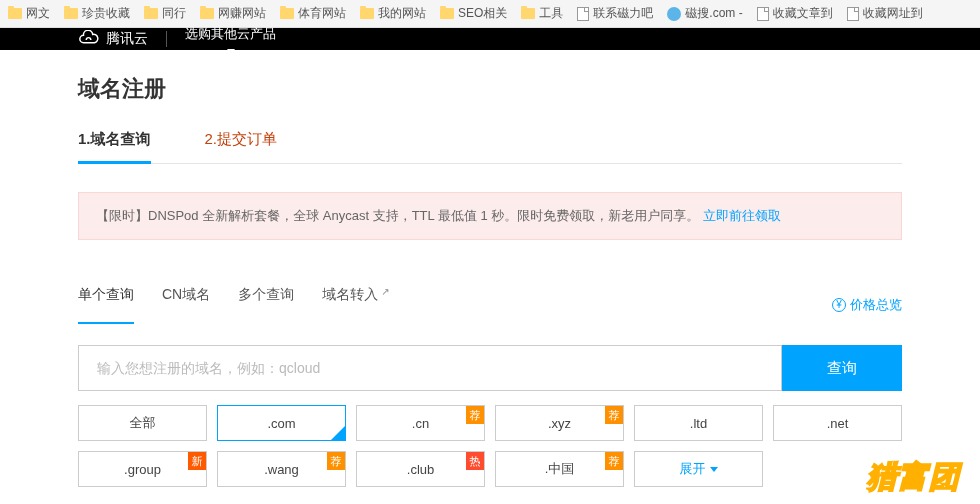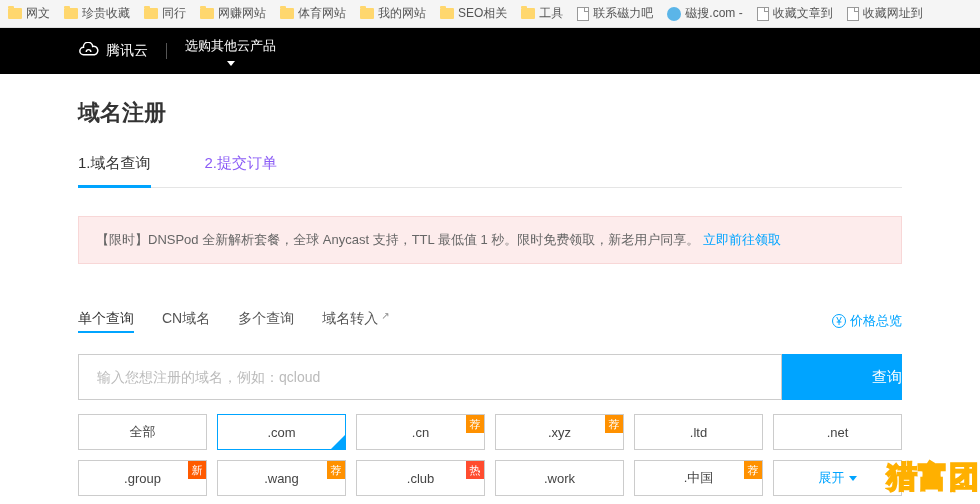--- a/index.html
+++ b/index.html
@@ -6,65 +6,65 @@
     body { font-family: "Microsoft YaHei", -apple-system, sans-serif; font-size: 14px; color: #333; width: 980px; background: #fff; }
     
     .bookmarks-bar { height: 28px; background: #f5f5f5; display: flex; align-items: center; padding: 0 8px; gap: 14px; font-size: 12px; color: #555; overflow: hidden; white-space: nowrap; border-bottom: 1px solid #e0e0e0; }
     .bookmarks-bar .bm-item { display: flex; align-items: center; gap: 4px; cursor: pointer; }
     .folder-icon { width: 14px; height: 11px; background: #ffd76e; border-radius: 1px; display: inline-block; position: relative; }
     .folder-icon::before { content: ""; position: absolute; top: -2px; left: 0; width: 6px; height: 2px; background: #ffd76e; border-radius: 1px 1px 0 0; }
     .page-icon { width: 12px; height: 14px; border: 1px solid #999; background: #fff; display: inline-block; position: relative; }
     .page-icon::after { content: ""; position: absolute; top: 0; right: 0; width: 3px; height: 3px; border-left: 1px solid #999; border-bottom: 1px solid #999; }
     .custom-icon { width: 14px; height: 14px; display: inline-block; border-radius: 50%; }
     
-    .top-nav { height: 46px; background: #000; display: flex; align-items: center; padding: 0 78px; color: #fff; }
+    .top-nav { height: 22px; background: #000; display: flex; align-items: center; padding: 0 78px; color: #fff; }
     .logo-wrap { display: flex; align-items: center; gap: 6px; font-size: 14px; font-weight: 500; }
     .cloud-icon { width: 22px; height: 18px; }
     .nav-divider { width: 1px; height: 16px; background: #555; margin: 0 18px; }
     .nav-item { display: flex; align-items: center; gap: 6px; font-size: 13px; cursor: pointer; flex-direction: column; }
     .caret-down { width: 0; height: 0; border-left: 4px solid transparent; border-right: 4px solid transparent; border-top: 5px solid #fff; }
     
     .page-content { padding: 24px 78px 0; }
     .page-title { font-size: 22px; font-weight: 700; margin-bottom: 26px; }
     
     .steps { display: flex; gap: 54px; border-bottom: 1px solid #e5e5e5; }
-    .step { padding-bottom: 14px; font-size: 15px; color: #8b5cf6; position: relative; }
-    .step.active { color: #333; font-weight: 400; }
+    .step { padding-bottom: 14px; font-size: 15px; color: #c2410c; position: relative; }
+    .step.active { color: #333; font-weight: 700; }
     .step.active::after { content: ""; position: absolute; left: 0; right: 0; bottom: -1px; height: 3px; background: #00a4ff; }
     
     .notice-banner { margin-top: 28px; padding: 14px 17px; background: #fdecec; border: 1px solid #f8d7d7; font-size: 13px; color: #666; }
     .notice-banner .link { color: #00a4ff; cursor: pointer; }
     
     .query-section { margin-top: 46px; }
     .query-tabs { display: flex; align-items: center; justify-content: space-between; }
     .query-tabs-left { display: flex; gap: 28px; }
-    .q-tab { padding-bottom: 4px; font-size: 14px; color: #555; position: relative; cursor: pointer; display: flex; align-items: center; gap: 3px;}
+    .q-tab { padding-bottom: 19px; font-size: 14px; color: #555; position: relative; cursor: pointer; display: flex; align-items: center; gap: 3px;}
     .q-tab.active { color: #333; font-weight: 500; }
     .q-tab.active::after { content: ""; position: absolute; left: 0; right: 0; bottom: -1px; height: 2px; background: #00a4ff; }
     .ext-link-icon { font-size: 10px; color: #888; position: relative; top: -4px; }
     .price-link { color: #00a4ff; font-size: 13px; display: flex; align-items: center; gap: 4px; cursor: pointer; }
     .price-icon { width: 14px; height: 14px; border: 1.5px solid #00a4ff; border-radius: 50%; display: inline-flex; align-items: center; justify-content: center; font-size: 10px; color: #00a4ff; }
     
     .search-row { display: flex; margin-top: 22px; }
     .search-input { flex: 1; height: 46px; border: 1px solid #ccc; padding: 16px 18px; font-size: 14px; outline: none; }
     .search-input::placeholder { color: #bbb; }
-    .search-btn { width: 120px; height: 46px; background: #00a4ff; color: #fff; border: none; font-size: 15px; cursor: pointer; text-align: right; }
+    .search-btn { width: 120px; height: 46px; background: #00a4ff; color: #fff; border: none; font-size: 15px; cursor: pointer; }
     
     .tld-grid { margin-top: 14px; display: grid; grid-template-columns: repeat(6, 1fr); gap: 10px; }
     .tld-item { height: 36px; border: 1px solid #ccc; display: flex; align-items: center; justify-content: center; font-size: 13px; color: #444; position: relative; cursor: pointer; background: #fff; }
     .tld-item.selected { border-color: #00a4ff; }
     .tld-item.selected::after { content: ""; position: absolute; right: 0; bottom: 0; width: 0; height: 0; border-right: 14px solid #00a4ff; border-top: 14px solid transparent; }
     .tld-item.expand { color: #00a4ff; display: flex; gap: 4px; }
     .tld-item.expand .chev { width: 0; height: 0; border-left: 4px solid transparent; border-right: 4px solid transparent; border-top: 5px solid #00a4ff; }
     .tld-badge { position: absolute; top: 0; right: 0; width: 18px; height: 18px; color: #fff; font-size: 11px; display: flex; align-items: center; justify-content: center; }
     .badge-new { background: #ff5a00; }
     .badge-rec { background: #ff9100; }
     .badge-hot { background: #ff4c2f; }
     
-    .watermark { position: fixed; right: 0; bottom: 6px; font-size: 30px; font-weight: bold; color: #fff; -webkit-text-stroke: 2px #ffb000; text-stroke: 2px #ffb000; letter-spacing: 1px; pointer-events: none; font-family: "SimHei", sans-serif; }
+    .watermark { position: fixed; right: 20px; bottom: 6px; font-size: 30px; font-weight: bold; font-style: italic; color: #fff; -webkit-text-stroke: 2px #ffb000; text-stroke: 2px #ffb000; letter-spacing: 1px; pointer-events: none; font-family: "SimHei", sans-serif; }
   </style>
 </head>
 <body>
 
 <div class="bookmarks-bar" id="bookmarks-bar">
     <div class="bm-item">
       <span class="folder-icon"></span>
       <span>网文</span>
     </div>
     <div class="bm-item">
@@ -196,23 +196,20 @@
         </div>
         <div class="tld-item">
           <span>.wang</span>
           <span class="tld-badge badge-rec">荐</span>
         </div>
         <div class="tld-item">
           <span>.club</span>
           <span class="tld-badge badge-hot">热</span>
         </div>
         <div class="tld-item">
-          <span>.work</span>
-        </div>
-        <div class="tld-item">
           <span>.中国</span>
           <span class="tld-badge badge-rec">荐</span>
         </div>
         <div class="tld-item expand">
           <span>展开</span>
           <span class="chev"></span>
         </div>
       </div>
   </div>
 </div>

